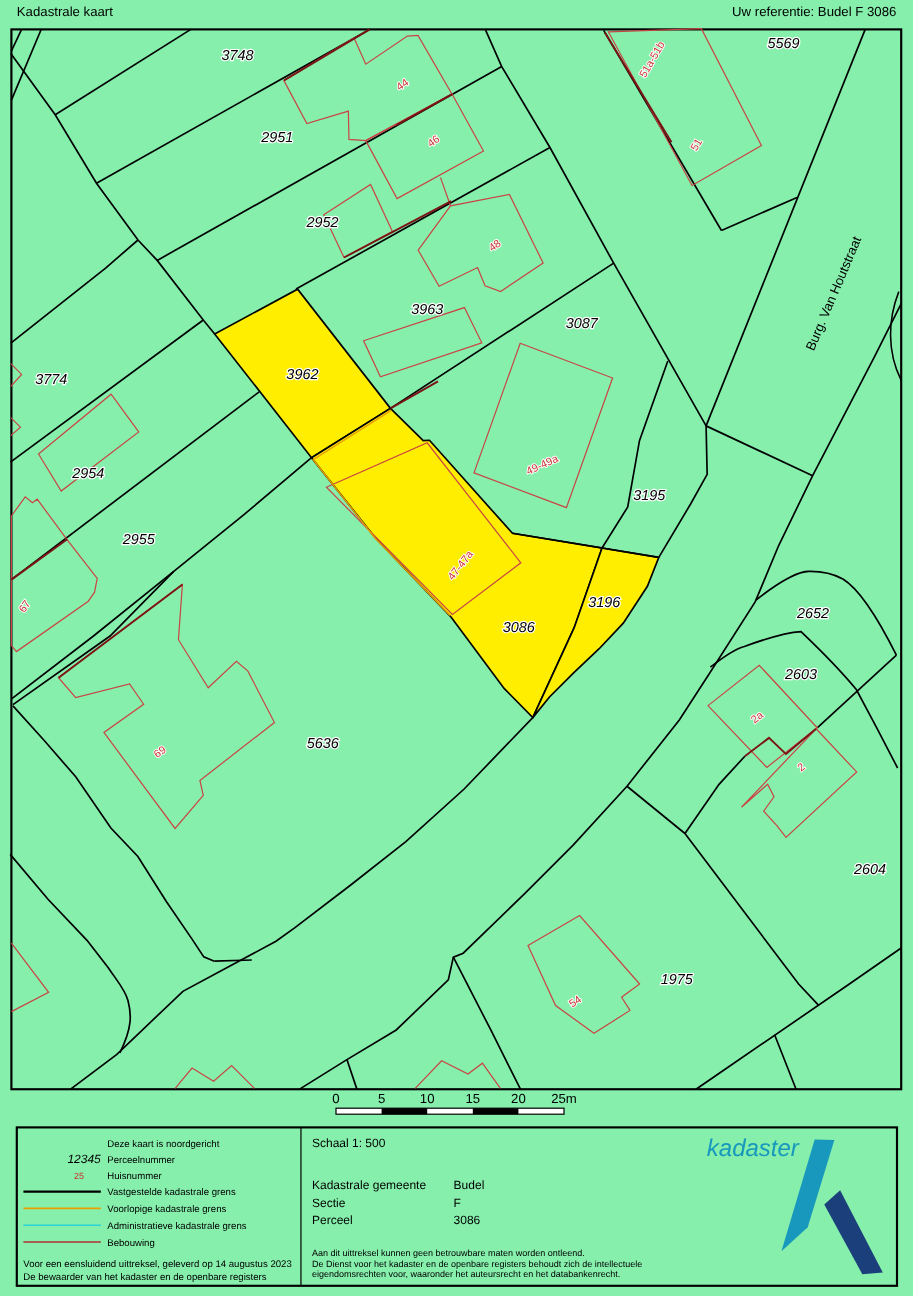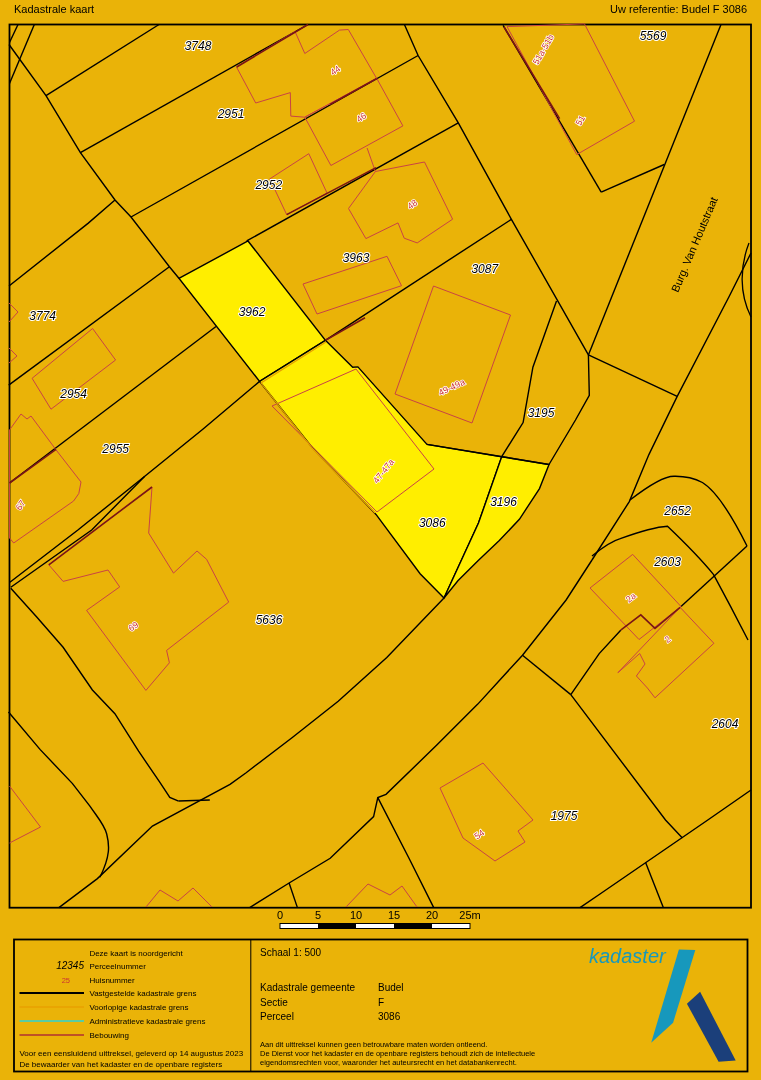--- a/index.html
+++ b/index.html
@@ -1,14 +1,14 @@
 <!DOCTYPE html>
 <html><head><meta charset="utf-8"><style>
 html,body{margin:0;padding:0;background:#fff;}
-#page{position:relative;width:761px;height:1080px;background:#eab308;font-family:"Liberation Sans",sans-serif;overflow:hidden;}
+#page{position:relative;width:761px;height:1080px;background:#86efac;font-family:"Liberation Sans",sans-serif;overflow:hidden;}
 svg{position:absolute;left:0;top:0;}
 .pl{font:italic 12px "Liberation Sans",sans-serif;fill:#000;text-anchor:middle;stroke:#fff;stroke-width:2;paint-order:stroke;}
 .rl{font:9px "Liberation Sans",sans-serif;fill:#c33;text-anchor:middle;stroke:#fff;stroke-width:1.6;paint-order:stroke;}
 .hd{font:11px "Liberation Sans",sans-serif;fill:#000;}
 </style></head><body>
 <div id="page">
 <svg width="761" height="1080" viewBox="0 0 761 1080">
 
 <text class="hd" x="14" y="13">Kadastrale kaart</text>
 

